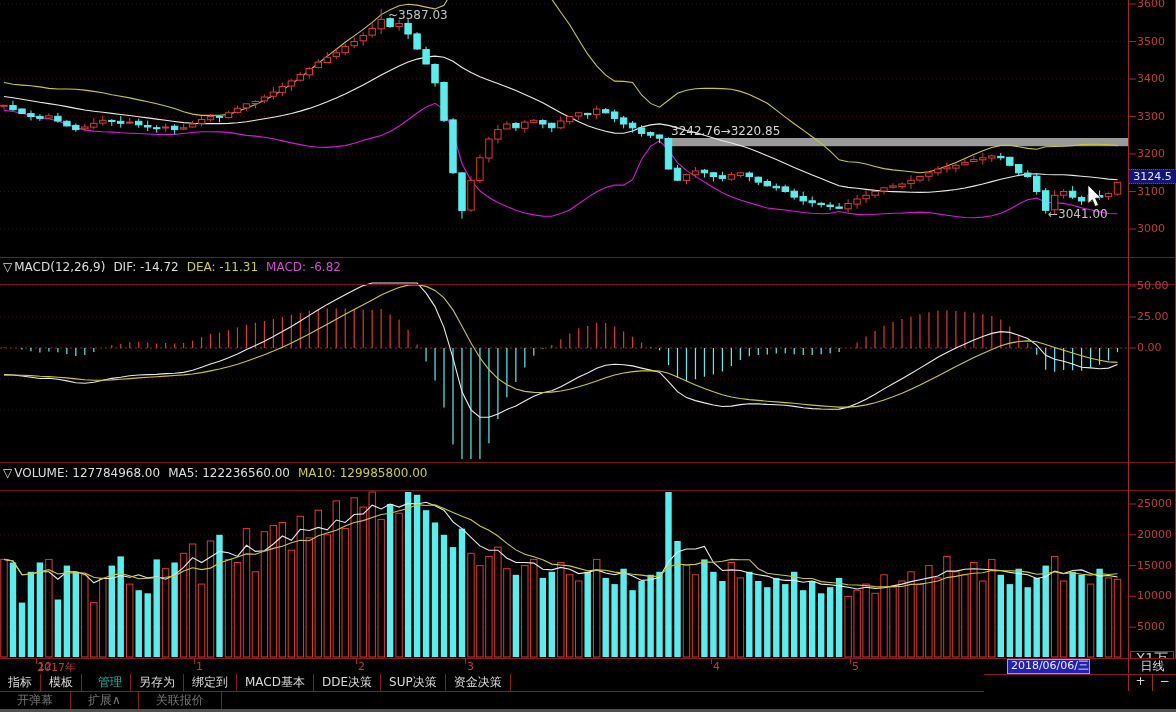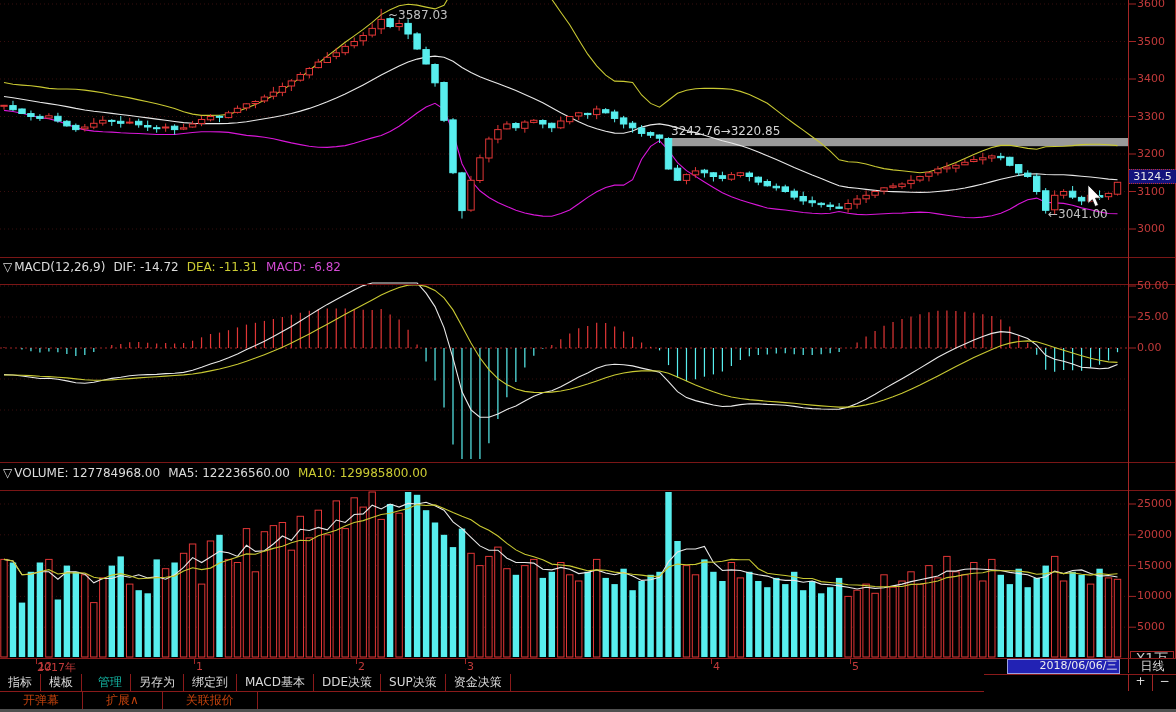--- a/index.html
+++ b/index.html
@@ -13,36 +13,36 @@
   .price-tag{position:absolute;left:1129px;width:47px;height:13px;background:#14147d;
              color:#e8e8e8;font-size:11px;text-align:center;line-height:13px;
              border-top:1px dotted #c03030;border-bottom:1px dotted #c03030;}
   .axis-label{position:absolute;font-size:11px;color:#c13a3a;white-space:nowrap;}
   
   #date-row{position:absolute;left:0;top:658px;width:1176px;height:15px;
             border-top:1px solid #8a1a1a;border-bottom:1px solid #8a1a1a;background:#000;}
   .month-label{position:absolute;top:1px;font-size:11px;color:#c13a3a;white-space:nowrap;}
   .month-tick{position:absolute;top:0;width:1px;height:5px;background:#a32525;}
   #current-date{position:absolute;left:1007px;top:0;width:81px;height:13px;background:#2222b4;
-                border:1px solid #9aa0e0;color:#eee;font-size:11px;text-align:center;line-height:12px;padding-left:30px;}
+                border:1px solid #9aa0e0;color:#eee;font-size:11px;text-align:right;line-height:12px;}
   #period-cell{position:absolute;left:1128px;top:0;width:47px;height:14px;border-left:1px solid #a32525;
                color:#dcdcdc;font-size:12px;text-align:center;line-height:14px;}
   #vol-unit{position:absolute;left:1130px;top:644px;width:42px;height:12px;border:1px solid #a32525;
             color:#c8c8c8;font-size:14px;text-align:center;line-height:12px;background:#000;margin-top:7px;}
   
   #toolbar{position:absolute;left:0;top:674px;width:984px;height:17px;background:#000;
            border-bottom:1px solid #8a1a1a;display:flex;align-items:stretch;}
   .tab{color:#d8d8d8;font-size:12px;line-height:16px;padding:0 8px;border-right:1px solid #8a1a1a;
        white-space:nowrap;}
   .tab.active{color:#14b8a6;margin-left:8px;}
   #zoom-cells{position:absolute;left:1128px;top:674px;width:48px;height:17px;display:flex;}
   .zoom-btn{flex:1;border-left:1px solid #a32525;color:#d8d8d8;font-size:12px;text-align:center;line-height:15px;}
   
   #bottom-row{position:absolute;left:0;top:692px;width:1176px;height:17px;background:#000;display:flex;}
-  .brow-item{color:#c2410c;font-size:12px;line-height:16px;padding:0 23px;border-right:1px solid #8a1a1a;white-space:nowrap;}
+  .brow-item{color:#737373;font-size:12px;line-height:16px;padding:0 17px;border-right:1px solid #8a1a1a;white-space:nowrap;}
   #gray-strip{position:absolute;left:0;top:709px;width:1176px;height:3px;background:#4f4f4f;}
 </style>
 </head>
 <body>
 
 <div id="app">
 
   <svg id="chart-svg" width="1176" height="658">
       <defs>
         <clipPath id="pc">

